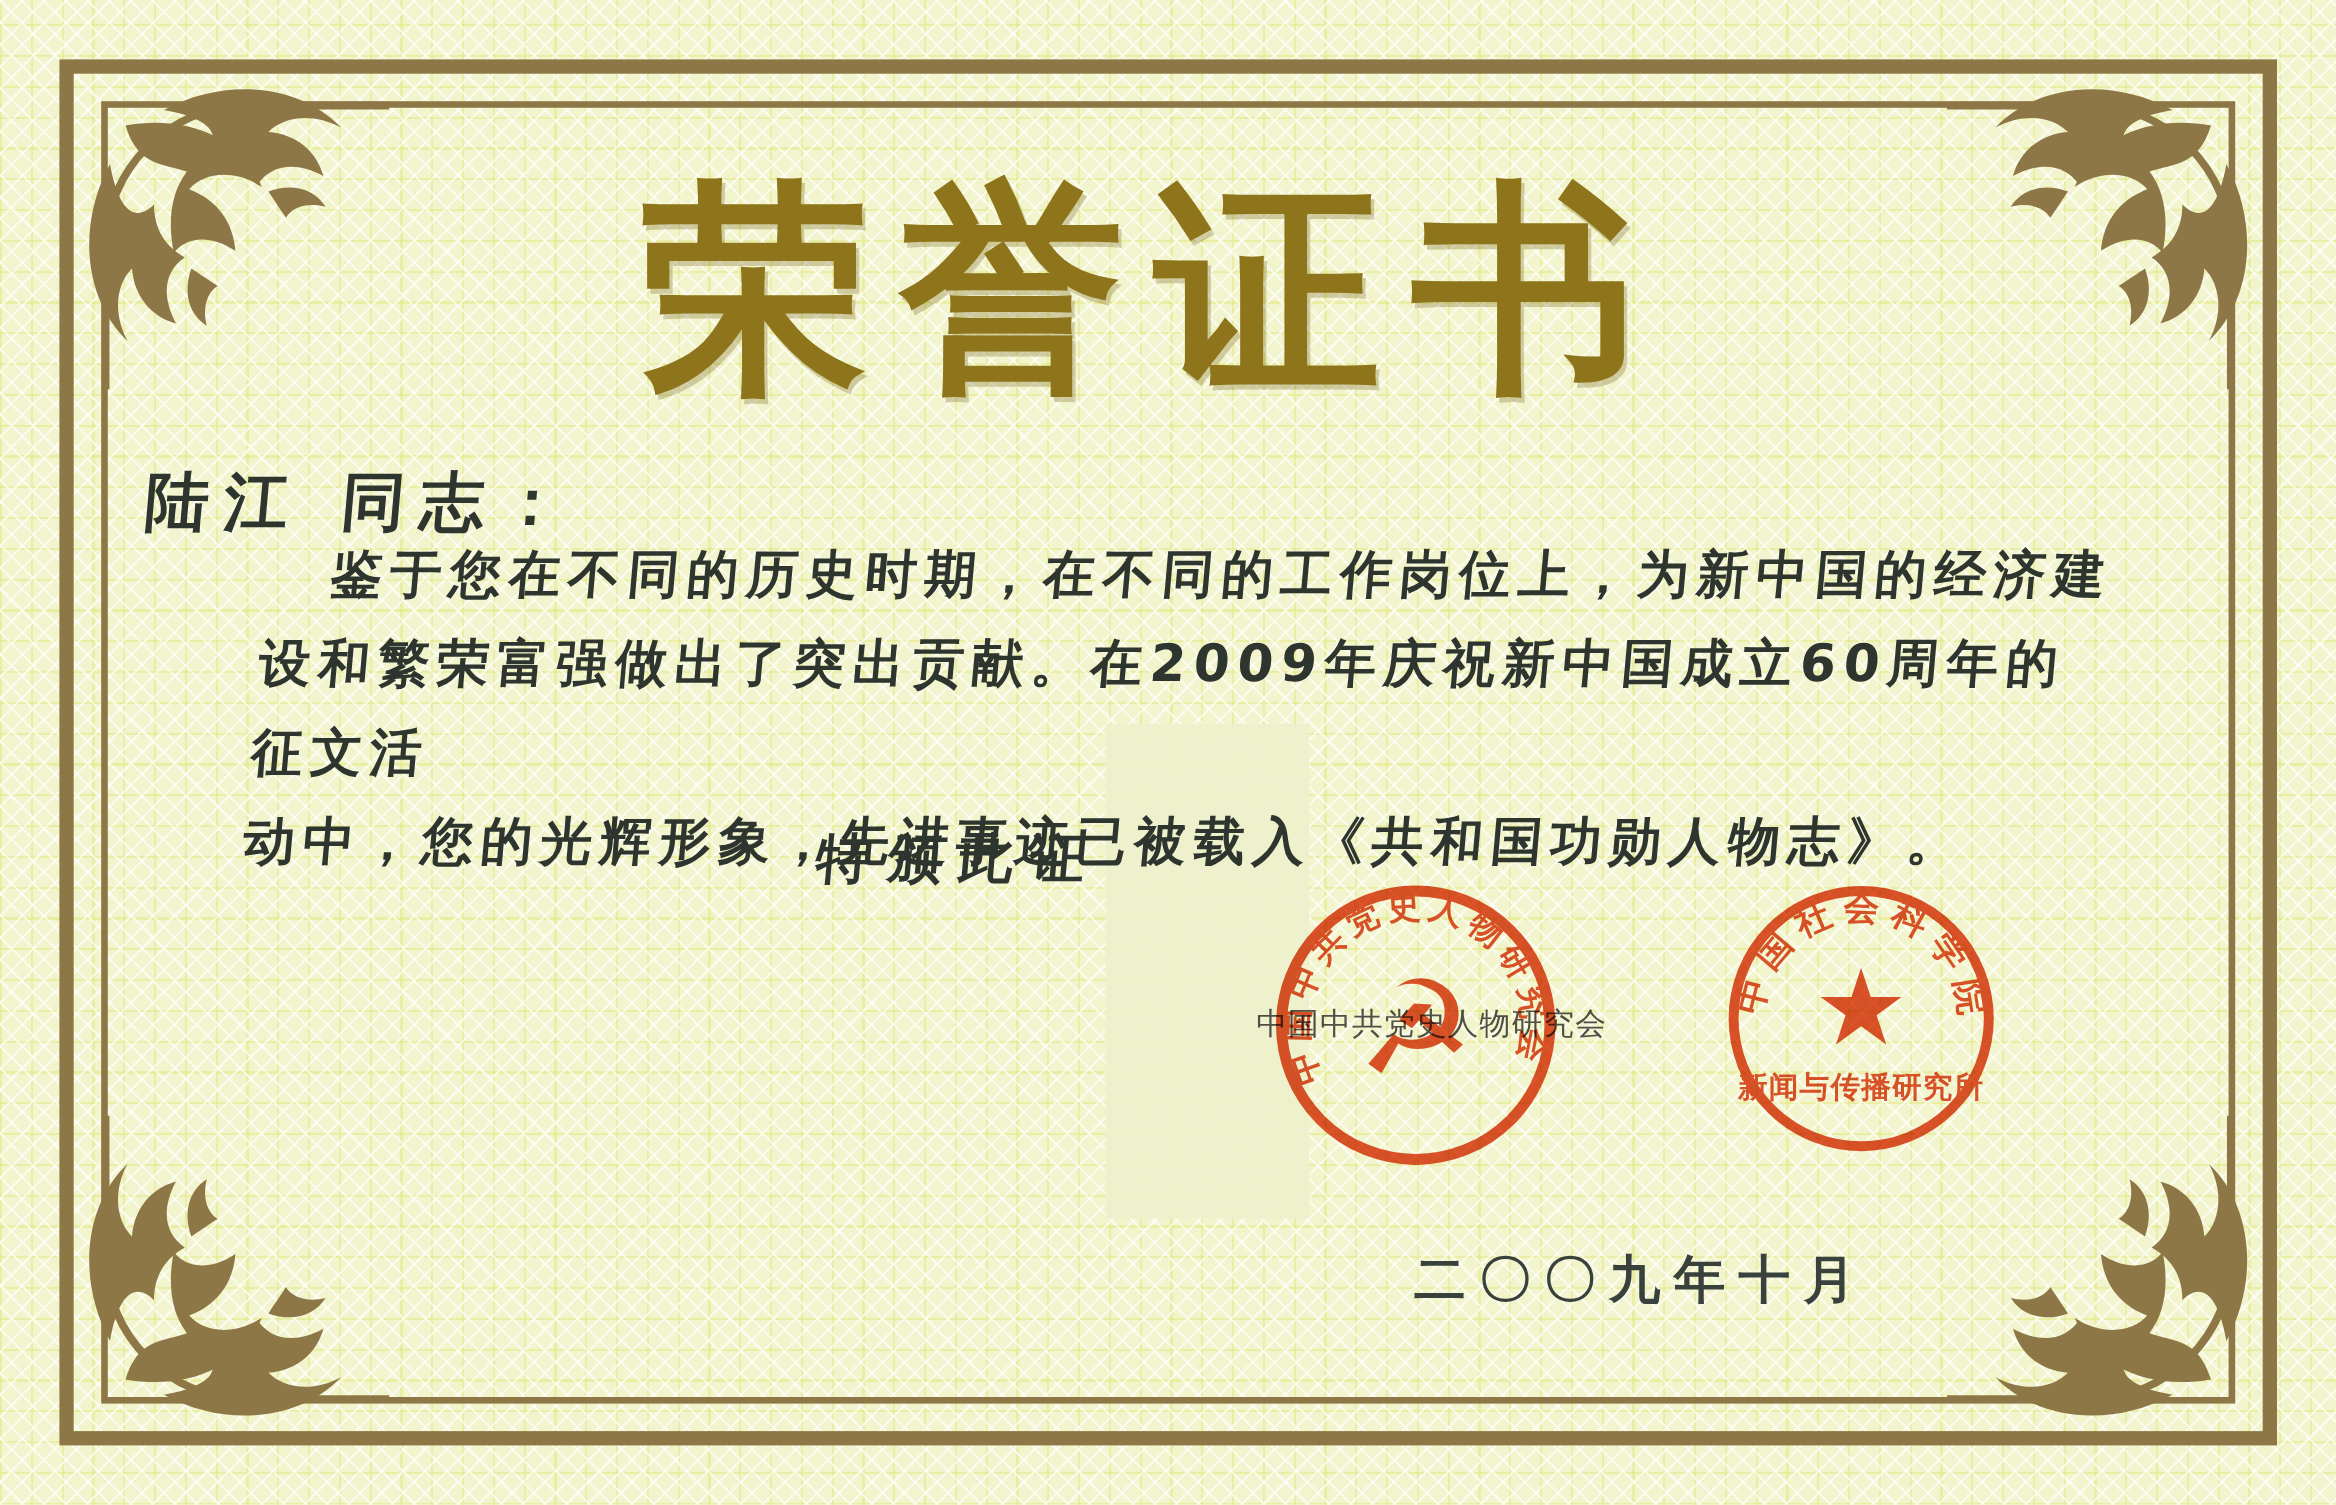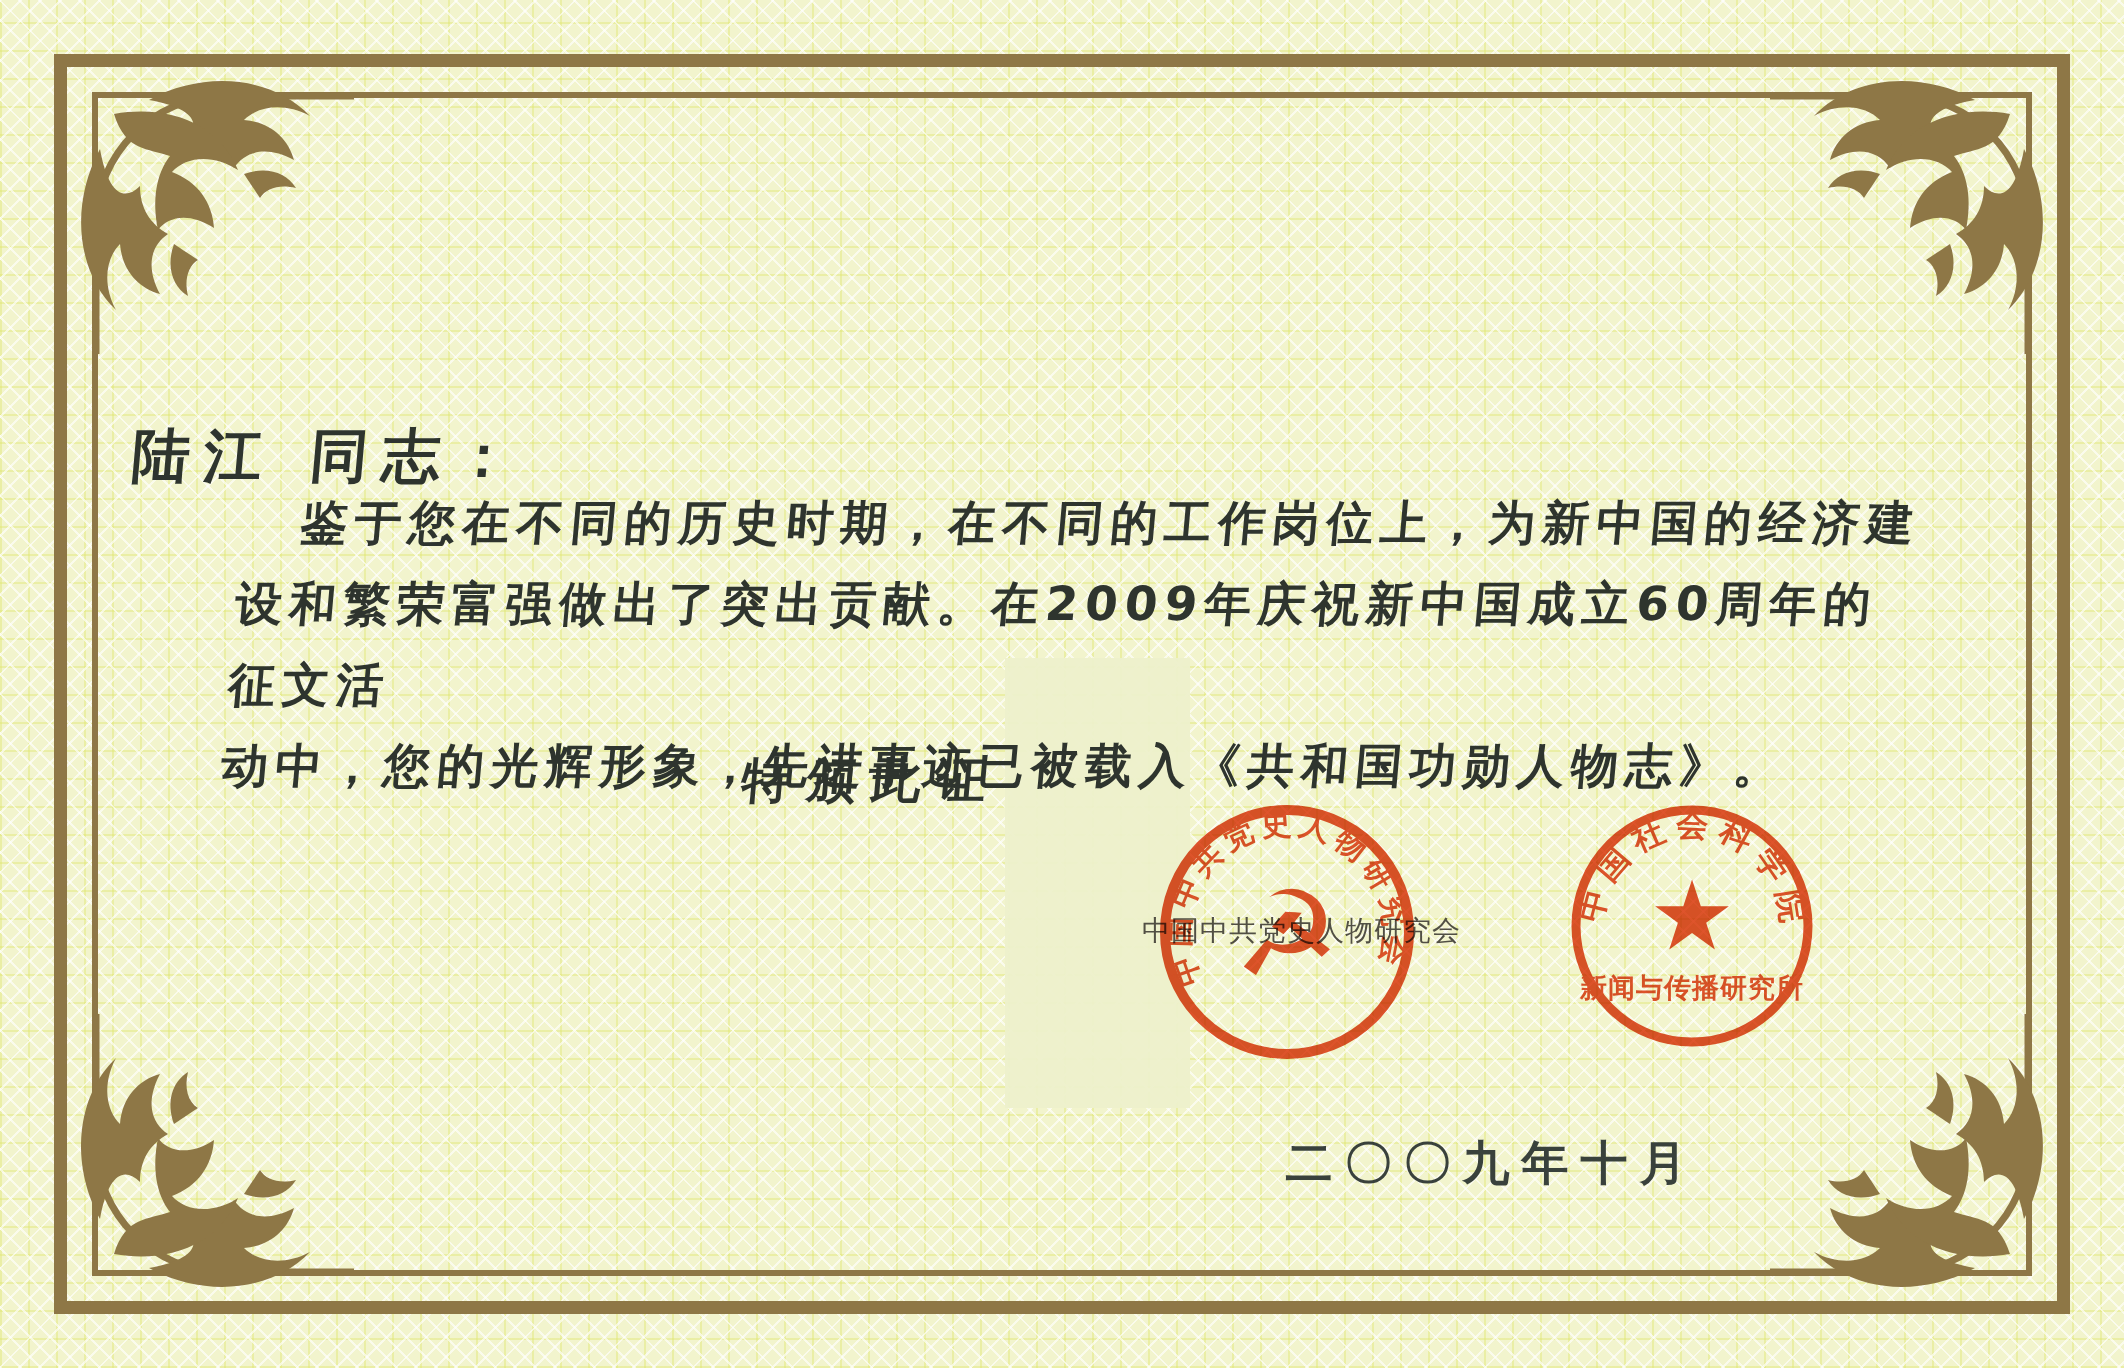--- a/index.html
+++ b/index.html
@@ -173,20 +173,21 @@
       </g>
     <g fill="#8e7746">
       <path d="M95,46 C150,16 218,22 256,62 C230,48 204,52 190,66 C216,68 234,84 240,106 C214,92 192,96 180,114 C170,96 154,86 132,86 C148,70 140,54 95,46 Z"></path>
       <path d="M46,95 C16,150 22,218 62,256 C48,230 52,204 66,190 C68,216 84,234 106,240 C92,214 96,192 114,180 C96,170 86,154 86,132 C70,148 54,140 46,95 Z"></path>
       <path d="M60,60 C118,50 166,72 184,116 C160,100 132,102 118,118 C144,128 158,148 160,174 C136,158 114,162 104,176 C98,146 102,120 116,102 C94,94 72,98 60,60 Z"></path>
       <path d="M190,120 C212,112 232,118 242,134 C226,130 212,134 206,144 C198,132 194,126 190,120 Z"></path>
       <path d="M120,190 C112,212 118,232 134,242 C130,226 134,212 144,206 C132,198 126,194 120,190 Z"></path>
     </g>
   </svg>
 
+  <div class="title">荣誉证书</div>
 
   <div class="recipient hand">陆江 同志：</div>
 
   <div class="body-text hand">
     <p>鉴于您在不同的历史时期，在不同的工作岗位上，为新中国的经济建</p>
     <p>设和繁荣富强做出了突出贡献。在2009年庆祝新中国成立60周年的征文活</p>
     <p>动中，您的光辉形象，先进事迹已被载入《共和国功勋人物志》。</p>
   </div>
 
   <div class="issuance hand">特颁此证</div>

